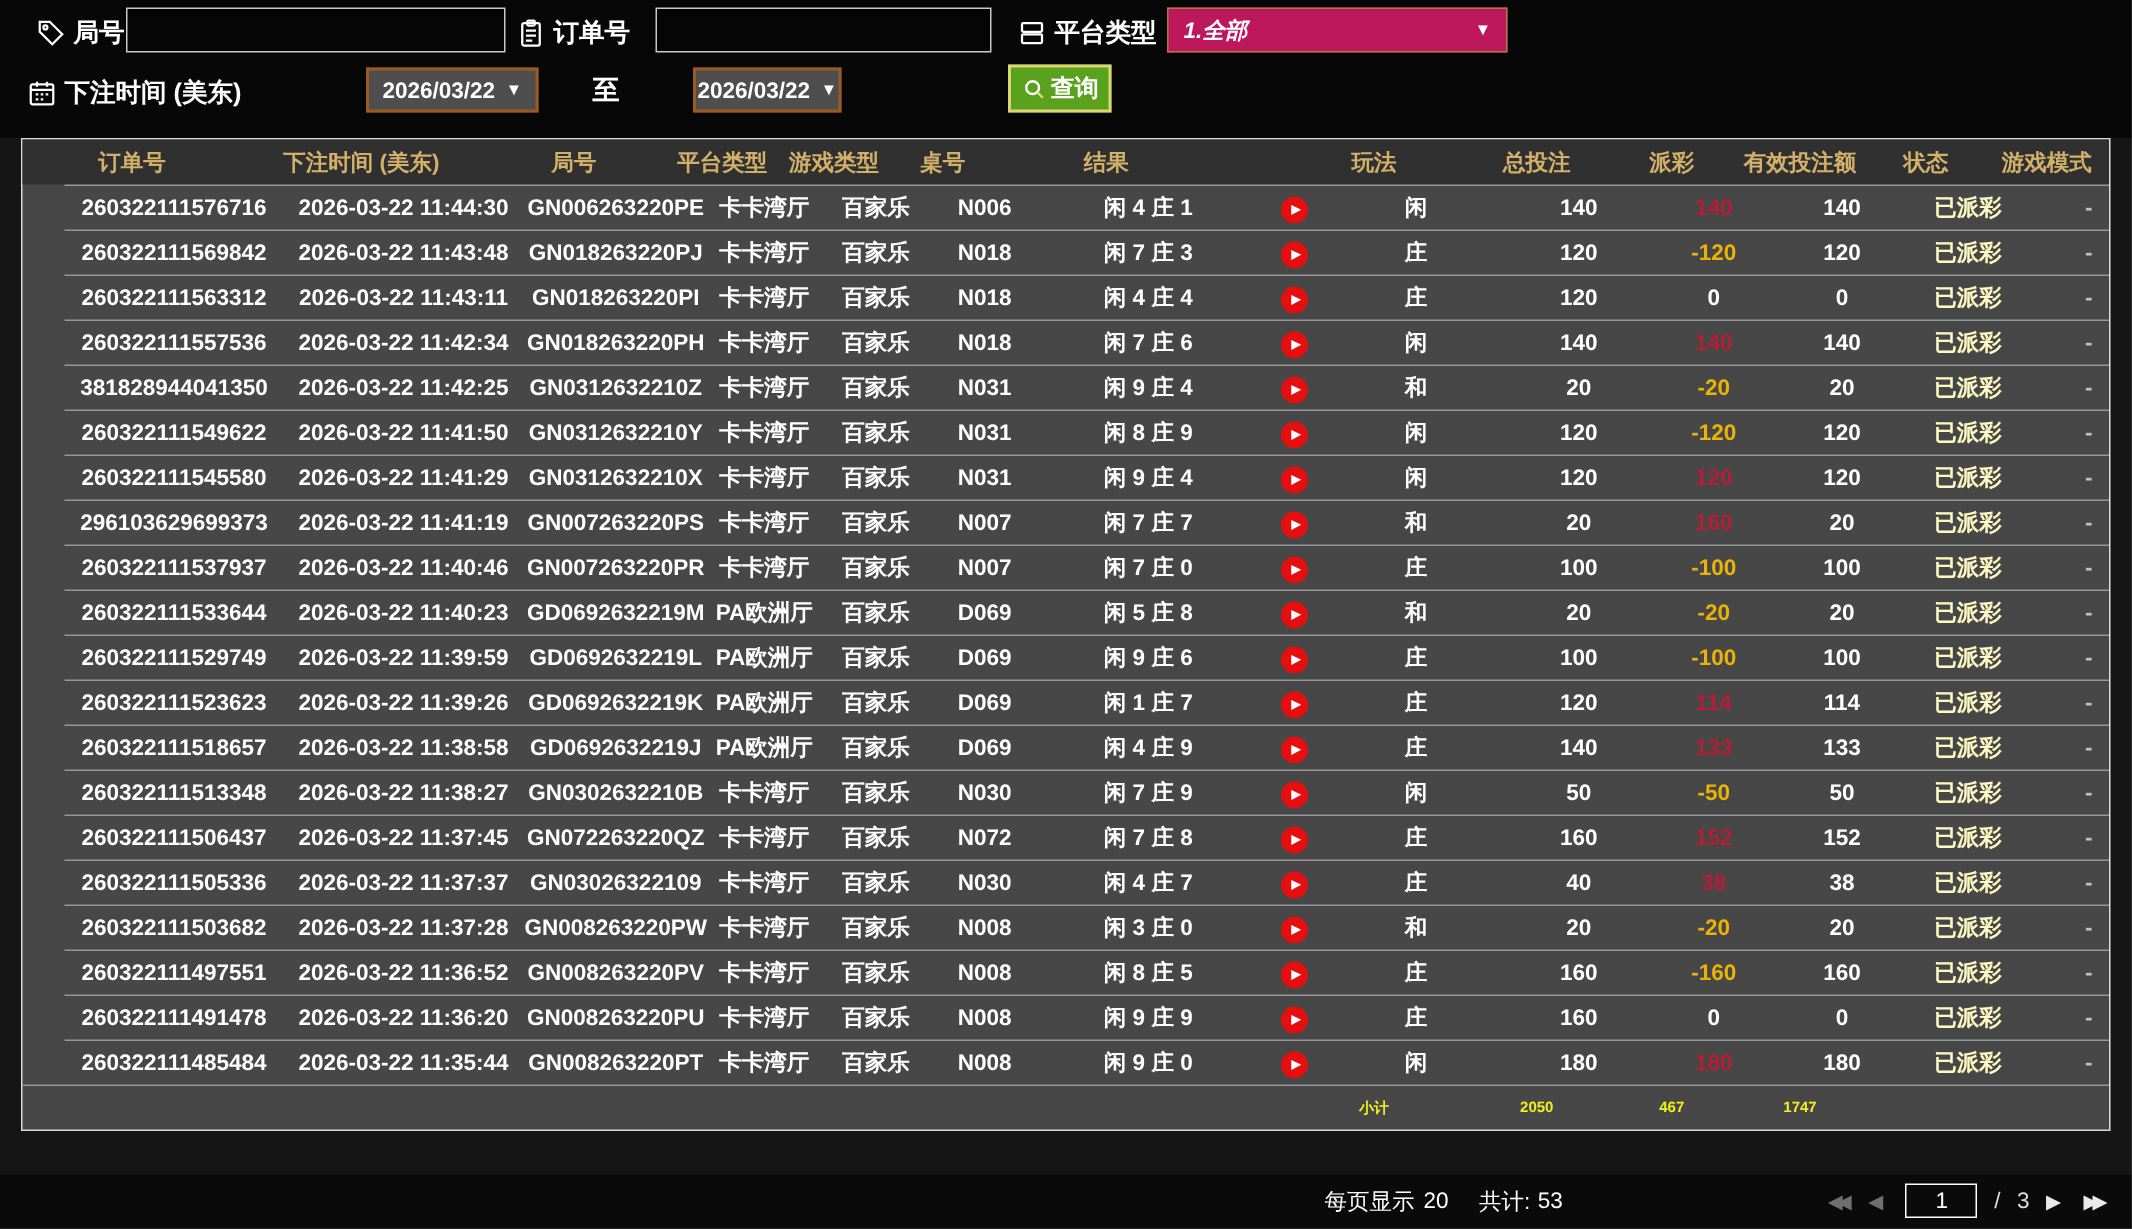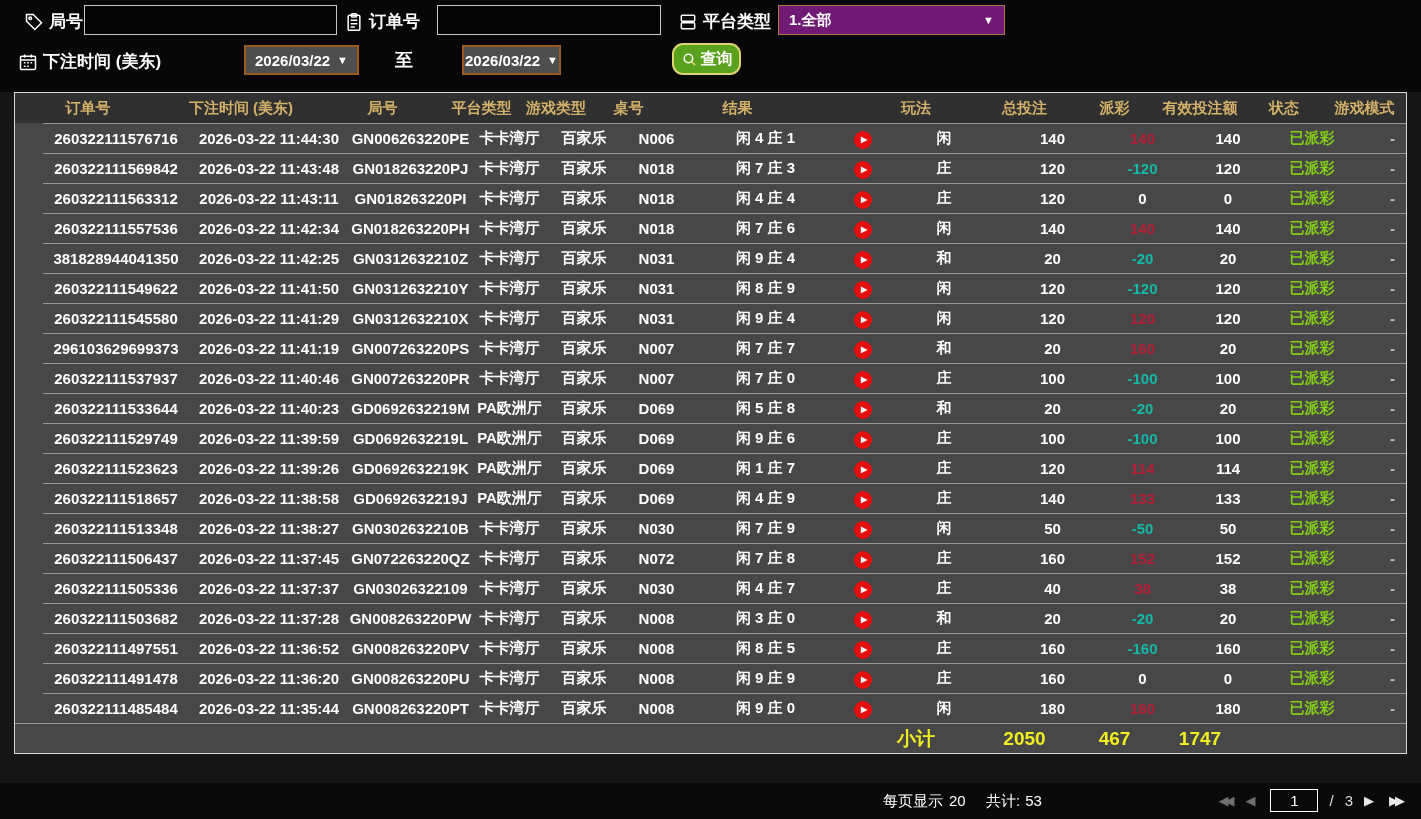--- a/index.html
+++ b/index.html
@@ -13,56 +13,56 @@
   
   .topbar { position:absolute; top:0; left:0; width:1421px; height:92px; background:#070707; }
   .flabel { position:absolute; color:#fff; font-weight:bold; font-size:17px; white-space:nowrap; display:flex; align-items:center; gap:5px; }
   .ficon  { display:inline-flex; }
   .txt-input {
     position:absolute; height:30px; background:#050505; border:1px solid #c9c9c9;
     color:#fff; font-size:15px; padding:0 6px; outline:none; font-family:"Liberation Sans",sans-serif;
   }
   .platform-select {
     position:absolute; left:778px; top:5px; width:227px; height:30px;
-    background:#701a75; border:1px solid #a97c3f; color:#fff; font-weight:bold; font-size:15px;
-    display:flex; align-items:center; justify-content:space-between; padding:0 10px; cursor:pointer;
+    background:#be185d; border:1px solid #a97c3f; color:#fff; font-weight:bold; font-size:15px;
+    display:flex; align-items:center; justify-content:space-between; padding:0 10px; cursor:pointer;font-style:italic;
   }
   .caret { font-size:11px; color:#fff; }
   .date-select {
     position:absolute; height:30px; background:#4e4e4e; border:2px solid #9b5a1e;
     color:#fff; font-weight:bold; font-size:15px; display:flex; align-items:center;
     justify-content:center; gap:7px; padding:0 8px; cursor:pointer;
   }
   .to-label { position:absolute; left:395px; top:48px; color:#fff; font-weight:bold; font-size:18px; }
   .search-btn {
     position:absolute; left:672px; top:43px; width:69px; height:32px;
-    background:#5aa11d; border:2px solid #ddd473; border-radius:11px;
+    background:#5aa11d; border:2px solid #ddd473; border-radius:0;
     color:#fff; font-weight:bold; font-size:16px; display:flex; align-items:center;
     justify-content:center; gap:3px; cursor:pointer;
   }
   
   .table {
     position:absolute; top:92px; left:14px; width:1393px;
     border:1px solid #d9d9d9; background:#474747;
   }
   .trow { display:flex; height:30px; align-items:center; }
   .thead { background:#303030; color:#d2b06a; font-weight:bold; font-size:15px; }
   .drow { border-top:1px solid #969696; color:#fff; font-size:15px; font-weight:bold;margin-left:28px; }
   .cell { flex:0 0 auto; text-align:center; overflow:hidden; white-space:nowrap; }
   .c0{width:146px}.c1{width:160px}.c2{width:123px}.c3{width:75px}.c4{width:74px}
   .c5{width:71px}.c6{width:147px}.c7{width:48px}.c8{width:114px}.c9{width:103px}
   .c10{width:77px}.c11{width:94px}.c12{width:74px}.c13{width:87px}
-  .pos{color:#b51e35} .neg{color:#14b8a6} .zero{color:#fff}
-  .status{color:#84cc16} .mode{color:#c0c0c0}
+  .pos{color:#b51e35} .neg{color:#eab308} .zero{color:#fff}
+  .status{color:#fef9c3} .mode{color:#c0c0c0}
   .play {
     display:inline-flex; width:18px; height:18px; border-radius:50%; background:#e60f0f;
     color:#fff; font-size:8px; align-items:center; justify-content:center;
     padding-left:2px; cursor:pointer; line-height:1;
   }
-  .sumrow { border-top:1px solid #969696; color:#f0ee1e; font-size:19px; font-weight:bold; height:30px; display:flex; align-items:center; }
+  .sumrow { border-top:1px solid #969696; color:#f0ee1e; font-size:10px; font-weight:bold; height:30px; display:flex; align-items:center; }
   .spacerA{width:844px} .spacerB{width:161px}
   
   .footer { position:absolute; top:783px; left:0; width:1421px; height:36px; background:#0a0a0a; color:#fff; font-size:15px; }
   .per-page   { position:absolute; left:883px;  top:9px; display:flex; gap:6px; }
   .total-count{ position:absolute; left:986px; top:9px; display:flex; gap:5px; }
   .pager { position:absolute; right:16px; top:6px; display:flex; align-items:center; gap:11px; }
   .pg-btn { font-size:13px; cursor:pointer; letter-spacing:-4px; padding-right:4px; }
   .pg-dim { color:#6f6f6f; } .pg-on { color:#eaeaea; }
   .page-box {
     width:48px; height:23px; background:transparent; border:1px solid #fff;

